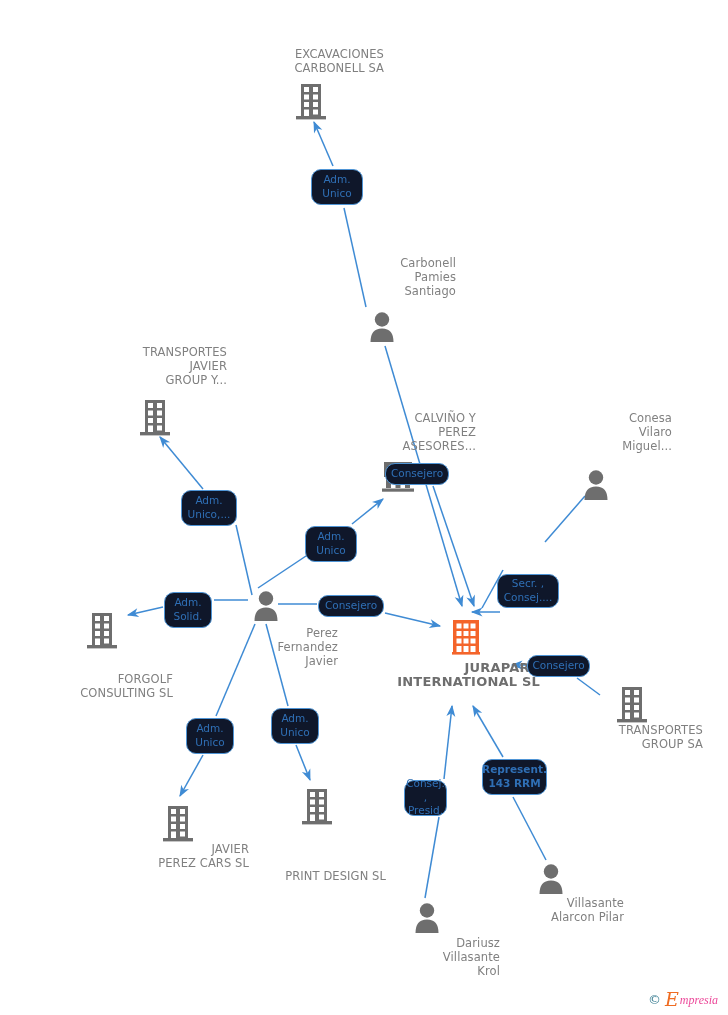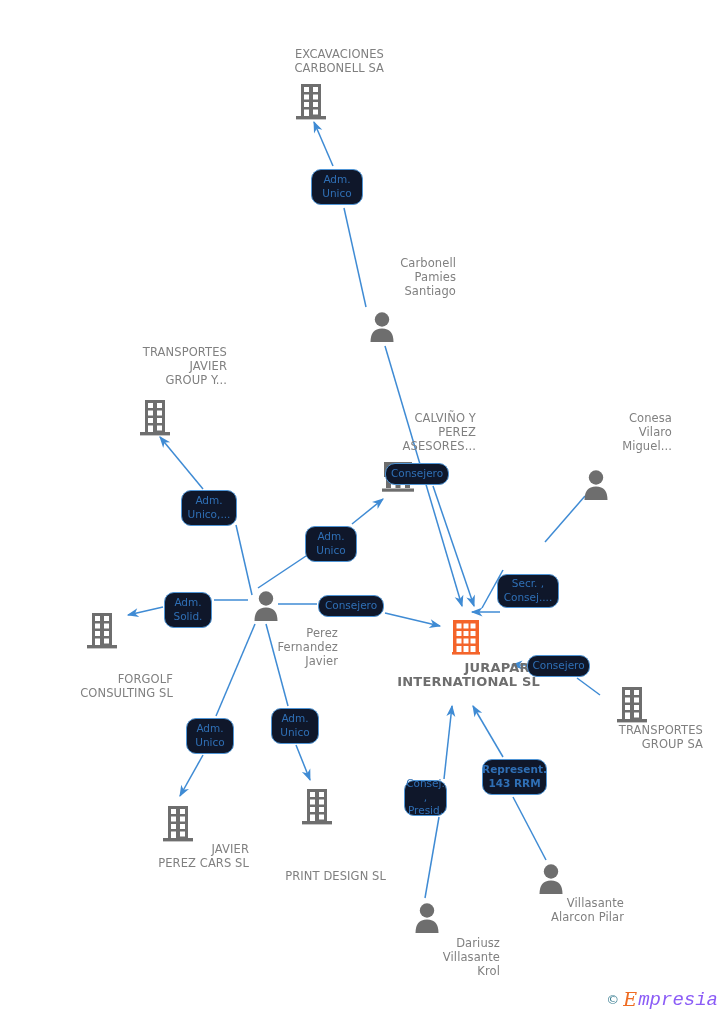--- a/index.html
+++ b/index.html
@@ -71,24 +71,24 @@
     font-size: 13px;
   }
   .wm-e {
     color: #ef6c22;
     font-family: "DejaVu Serif", "Liberation Serif", serif;
     font-style: italic;
     font-size: 19px;
     line-height: 19px;
   }
   .wm-rest {
-    color: #8b5cf6;
-    font-family: Liberation Mono, monospace;
+    color: #ec4899;
+    font-family: Liberation Serif, serif;
     font-style: italic;
-    font-size: 19px;
+    font-size: 12px;
     line-height: 16px;
     margin-left: -3px;
   }
 </style>
 </head>
 <body>
 
 <svg id="graph" viewBox="0 0 728 1015" xmlns="http://www.w3.org/2000/svg">
   <defs>
     <marker id="arr" markerWidth="9" markerHeight="9" refX="7.4" refY="3.2" orient="auto" markerUnits="strokeWidth">

